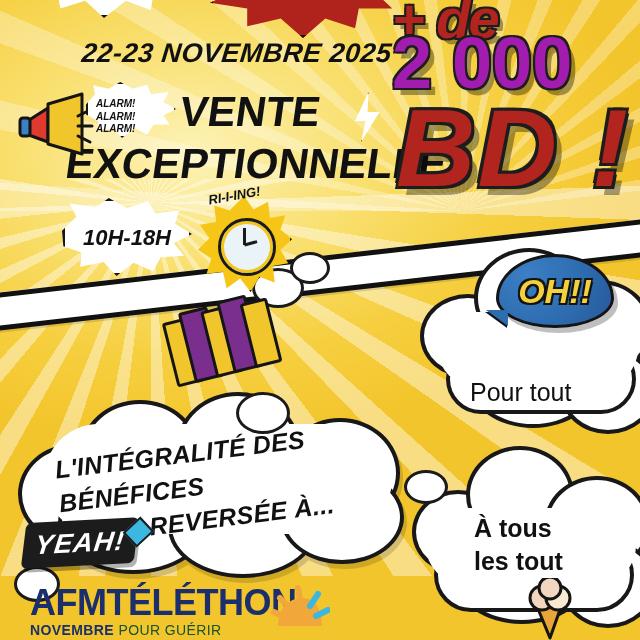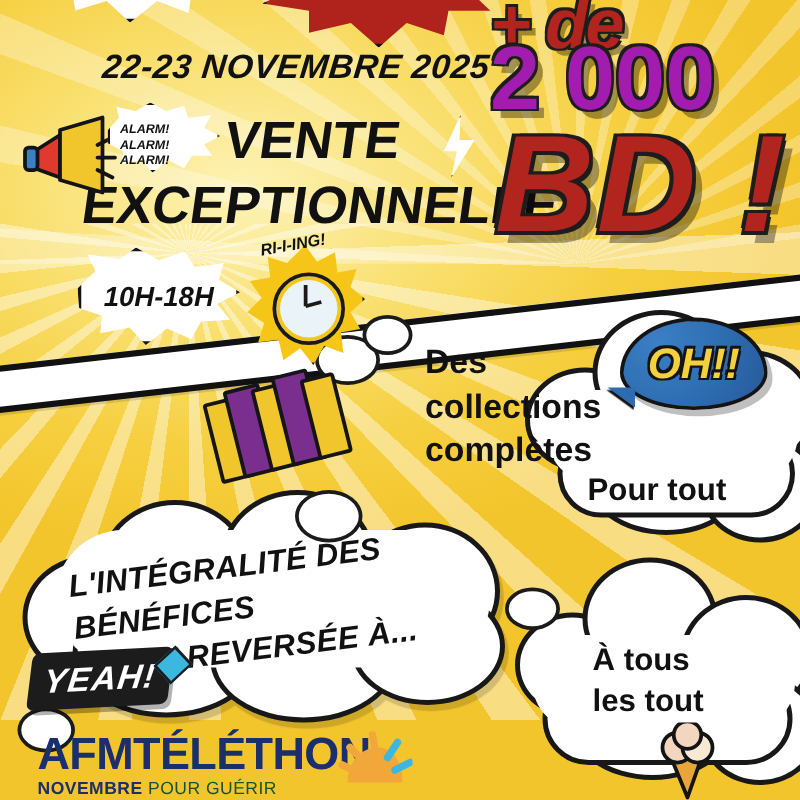--- a/index.html
+++ b/index.html
@@ -260,21 +260,21 @@
     color: #111;
     line-height: 1.32;
     text-align: left;
   }
   .pour-tout {
     position: absolute;
     left: 470px;
     top: 376px;
     z-index: 24;
     font-size: 25px;
-    font-weight: bold;
+    font-weight: normal;
     color: #111;
     line-height: 1.3;
   }
   .a-tous {
     position: absolute;
     left: 474px;
     top: 512px;
     z-index: 24;
     font-size: 25px;
     font-weight: bold;
@@ -657,25 +657,20 @@
     <div class="book" style="left:58px; top:0px;  width:24px; height:68px; background:#7a2f8f;"></div>
     <div class="book" style="left:80px; top:8px;  width:22px; height:60px; background:#f0c62c;"></div>
   </div>
 
   <div class="oh-balloon">
     <div class="shape"></div>
     <div class="tail"></div>
     <div class="oh-text">OH!!</div>
   </div>
 
-  <div class="des-collections">
-    <div>Des</div>
-    <div>collections</div>
-    <div>complètes</div>
-  </div>
 
   <div class="pour-tout">
     <div>Pour tout</div>
   </div>
 
   <div class="a-tous">
     <div>À tous</div>
     <div>les tout</div>
   </div>
 

